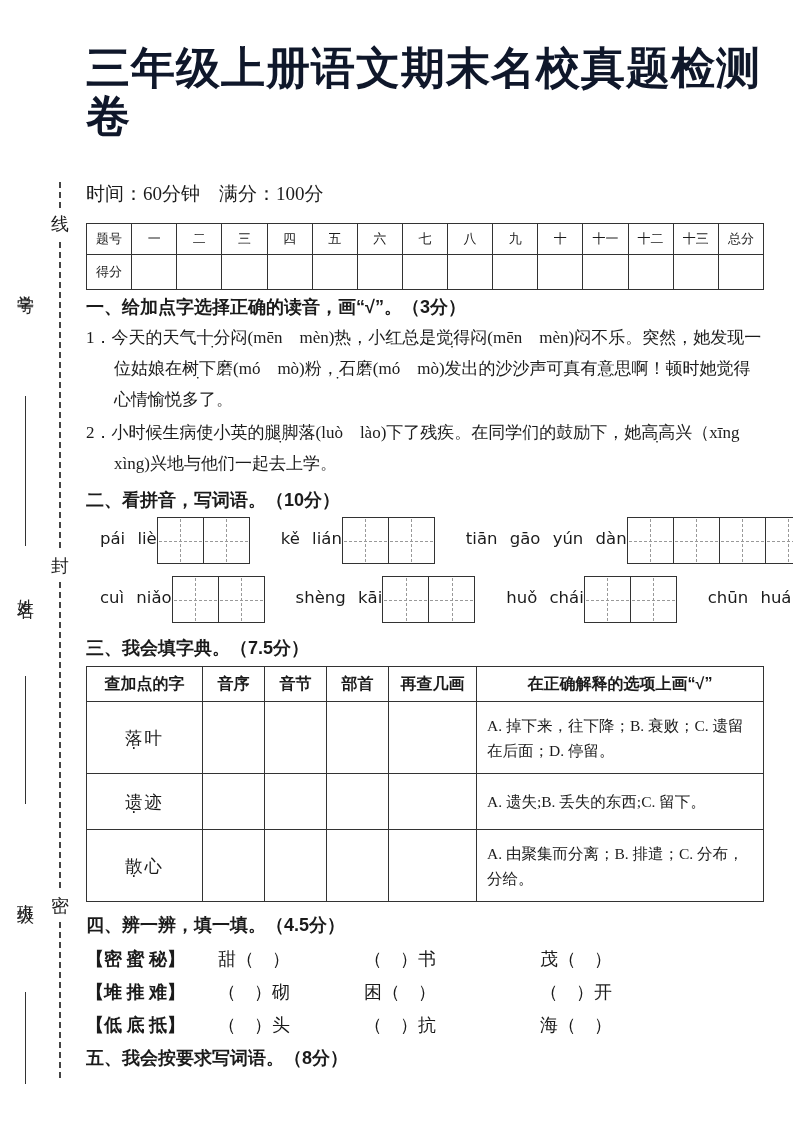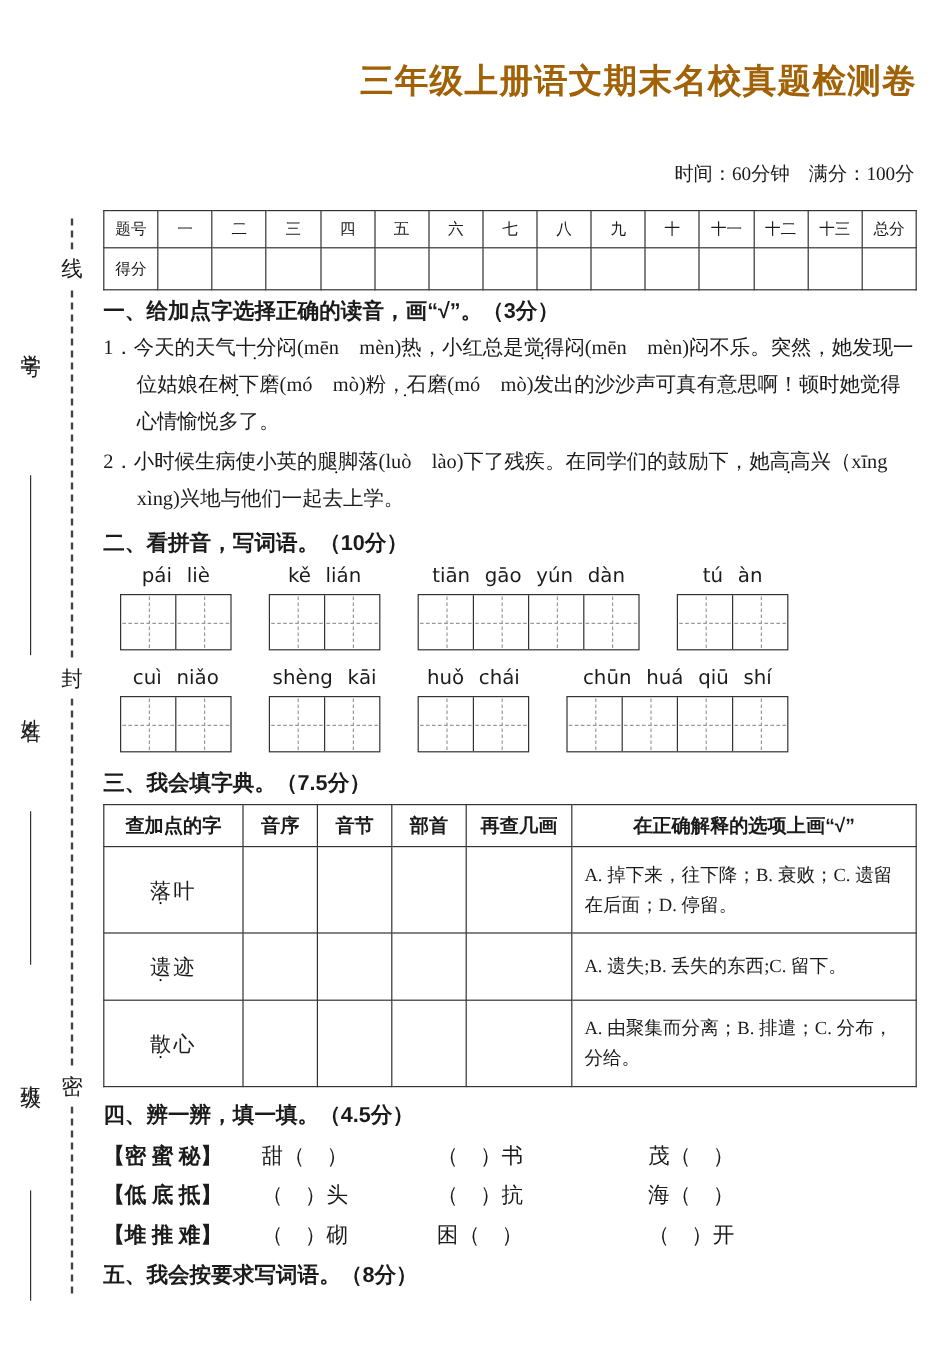--- a/index.html
+++ b/index.html
@@ -17,23 +17,23 @@
   .v-label{position:absolute;left:14px;writing-mode:vertical-lr;text-orientation:upright;
     font-size:17px;letter-spacing:3px;color:#222;}
   .v-label.l0{top:282px}.v-label.l1{top:586px}.v-label.l2{top:891px}
   .v-fillline{position:absolute;left:25px;width:0;border-left:1.5px solid #333;}
   .v-fillline.f0{top:396px;height:150px}
   .v-fillline.f1{top:676px;height:128px}
   .v-fillline.f2{top:992px;height:92px}
 
   
   .main{position:absolute;left:86px;top:44px;width:678px;}
-  .title{margin:0;text-align:right;font-family:"Liberation Sans","DejaVu Sans",sans-serif;
-    font-weight:900;font-size:28px;line-height:48px;letter-spacing:1px;color:#a16207;}
-  .meta{margin-top:40px;text-align:right;font-size:16px;line-height:27px;padding-right:2px;}
+  .title{margin:0;text-align:left;font-family:"Liberation Sans","DejaVu Sans",sans-serif;
+    font-weight:900;font-size:44px;line-height:48px;letter-spacing:1px;color:#0f172a;}
+  .meta{margin-top:40px;text-align:left;font-size:19px;line-height:27px;padding-right:2px;}
 
   table{border-collapse:collapse;width:100%;}
   td,th{border:1.2px solid #333;}
 
   .score-table{margin-top:16px;table-layout:fixed;font-size:13px;}
   .score-table td{text-align:center;padding:0;}
   .score-table .hdr-row td{height:30px;}
   .score-table .score-row td{height:34px;}
 
   .sec-heading{font-family:"Liberation Sans","DejaVu Sans",sans-serif;
@@ -45,21 +45,21 @@
   .sec-heading.h5{margin-top:4px;}
 
   .item{font-size:17px;line-height:31px;padding-left:28px;text-indent:-28px;margin-top:2px;}
   .dot{position:relative;}
   .dot::after{content:"•";position:absolute;left:50%;transform:translateX(-50%);
     bottom:-0.62em;font-size:0.42em;line-height:1;color:#000;}
 
   
   .py-row{display:flex;align-items:flex-end;padding-left:14px;column-gap:31px;margin-top:4px;}
   .py-row.r1{margin-top:12px;}
-  .py-unit{display:flex;flex-direction:column;align-items:center;}
+  .py-unit{display:flex;flex-direction:row;align-items:center;}
   .py{font-family:"DejaVu Sans",sans-serif;font-size:16.5px;line-height:22px;
     margin-bottom:4px;word-spacing:7px;white-space:nowrap;}
   .tzg{display:flex;border:1.6px solid #333;}
   .tzg-cell{width:45px;height:45px;position:relative;border-right:1px solid #333;}
   .tzg-cell:last-child{border-right:none;}
   .tzg-cell::before{content:"";position:absolute;left:1px;right:1px;top:50%;
     border-top:1px dashed #999;}
   .tzg-cell::after{content:"";position:absolute;top:1px;bottom:1px;left:50%;
     border-left:1px dashed #999;}
 
@@ -257,28 +257,28 @@
 
   <div class="sec-heading h4">四、辨一辨，填一填。（4.5分）</div>
   <div class="s4-rows">
       <div class="s4-row">
         <span class="s4-group">【密 蜜 秘】</span>
         <span class="s4-item i0">甜（　）</span>
         <span class="s4-item i1">（　）书</span>
         <span class="s4-item i2">茂（　）</span>
       </div>
       <div class="s4-row">
+        <span class="s4-group">【堆 推 难】</span>
+        <span class="s4-item i0">（　）砌</span>
+        <span class="s4-item i1">困（　）</span>
+        <span class="s4-item i2">（　）开</span>
+      </div>
+      <div class="s4-row">
         <span class="s4-group">【低 底 抵】</span>
         <span class="s4-item i0">（　）头</span>
         <span class="s4-item i1">（　）抗</span>
         <span class="s4-item i2">海（　）</span>
       </div>
-      <div class="s4-row">
-        <span class="s4-group">【堆 推 难】</span>
-        <span class="s4-item i0">（　）砌</span>
-        <span class="s4-item i1">困（　）</span>
-        <span class="s4-item i2">（　）开</span>
-      </div>
     </div>
 
   <div class="sec-heading h5">五、我会按要求写词语。（8分）</div>
 
 </div>
 
 </body></html>

